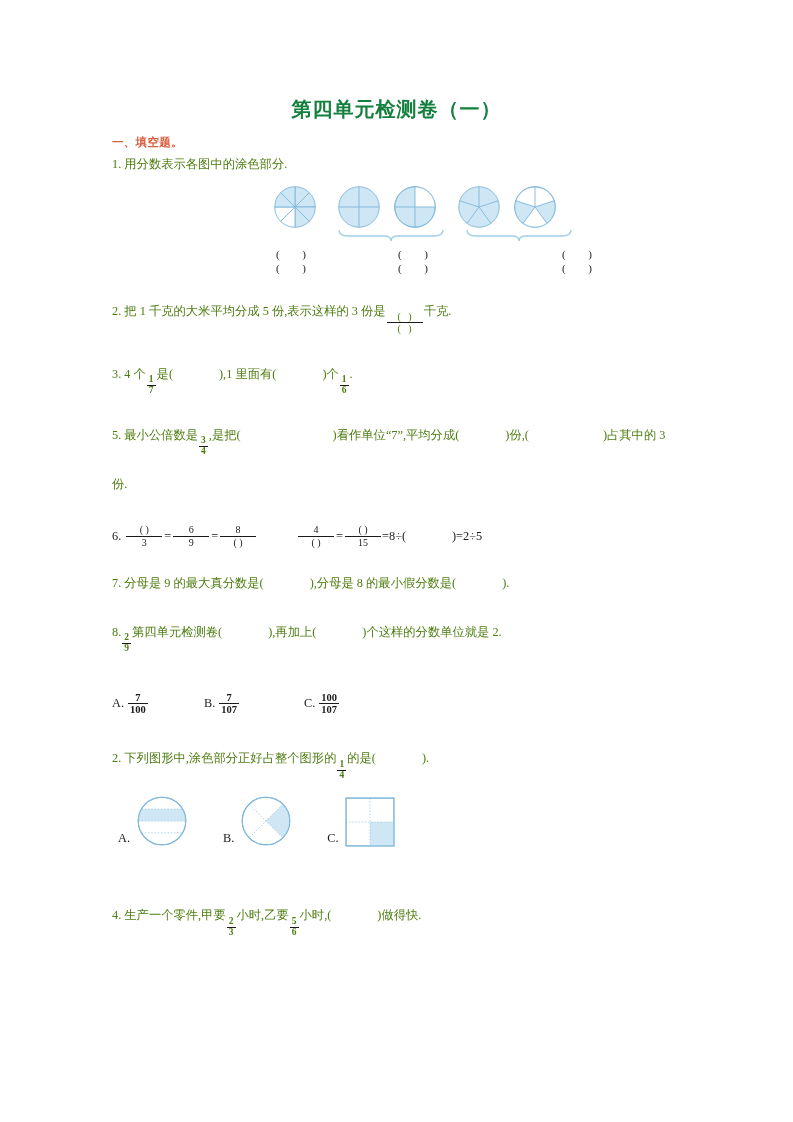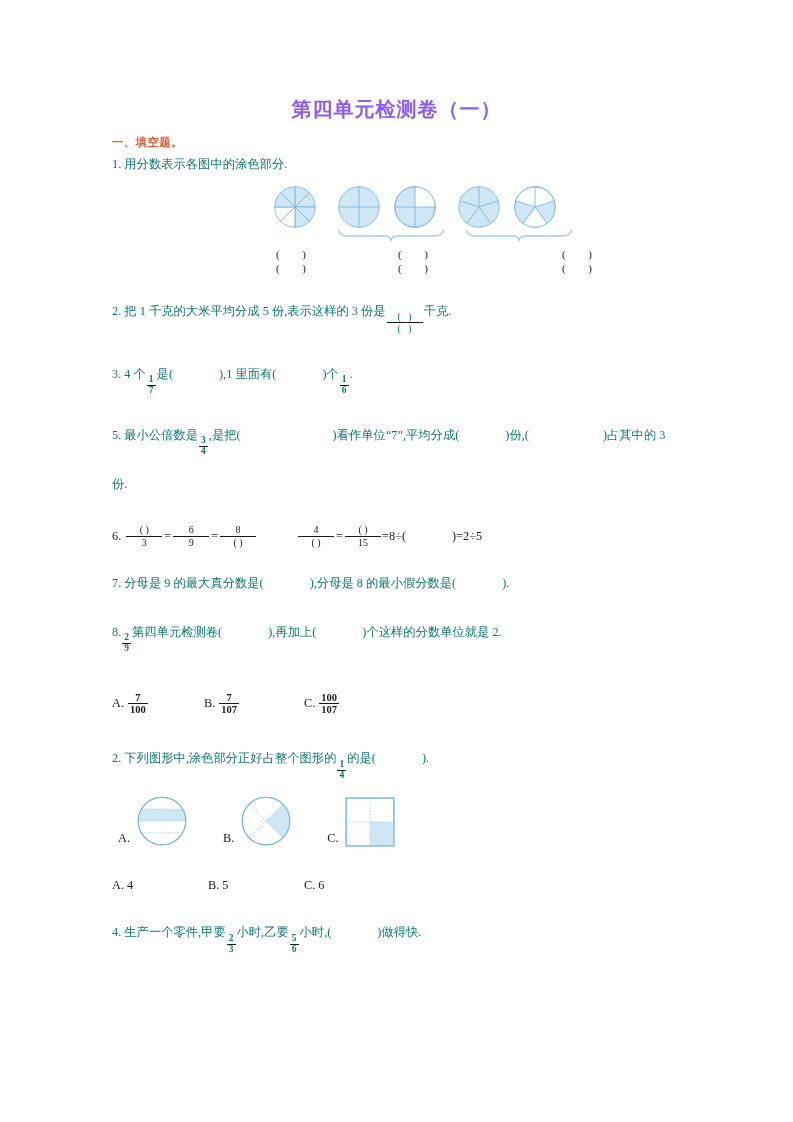--- a/index.html
+++ b/index.html
@@ -12,39 +12,39 @@
     overflow:hidden;
   }
   .page { padding:0; position:relative; width:793px; height:1122px; }
 
   .title {
     text-align:center;
     font-size:20px;
     font-weight:700;
     letter-spacing:1px;
     padding-top:96px;
-    color:#8b5cf6;
+    color:#15803d;
   }
 
   .content { padding:0 110px 0 112px; }
 
   .section-head {
     color:#d9603f;
     font-size:11.5px;
     font-weight:700;
     margin-top:12px;
     margin-bottom:5px;
     letter-spacing:.3px;
   }
 
   .q {
     font-size:12.3px;
     line-height:1.55;
     margin:0 0 6px 0;
-    color:#0f766e;
+    color:#4d7c0f;
   }
   .q.gap-lg { margin-bottom:30px; }
   .q.gap-xl { margin-bottom:38px; }
   .sp-m { display:inline-block; width:46px; }
   .sp-l { display:inline-block; width:74px; }
   .sp-xl { display:inline-block; width:92px; }
 
   
   .frac {
     display:inline-flex;
@@ -370,25 +370,20 @@
             <line x1="4" y1="50" x2="96" y2="50"></line>
           </g>
           <rect x="4" y="4" width="92" height="92" fill="none" stroke="#7fb8d9" stroke-width="2"></rect>
         </svg>
       </div>
     </div>
 
     <div style="height:28px;"></div>
 
 
-    <div class="optline">
-      <span class="o">A. 4</span>
-      <span class="o">B. 5</span>
-      <span class="o">C. 6</span>
-    </div>
 
     <div style="height:30px;"></div>
 
     <div class="q">
       <span>4.</span>
       <span>生产一个零件,甲要</span><span class="frac">
           <span class="num">2</span>
           <span class="den">3</span>
         </span><span>小时,乙要</span><span class="frac">
           <span class="num">5</span>

